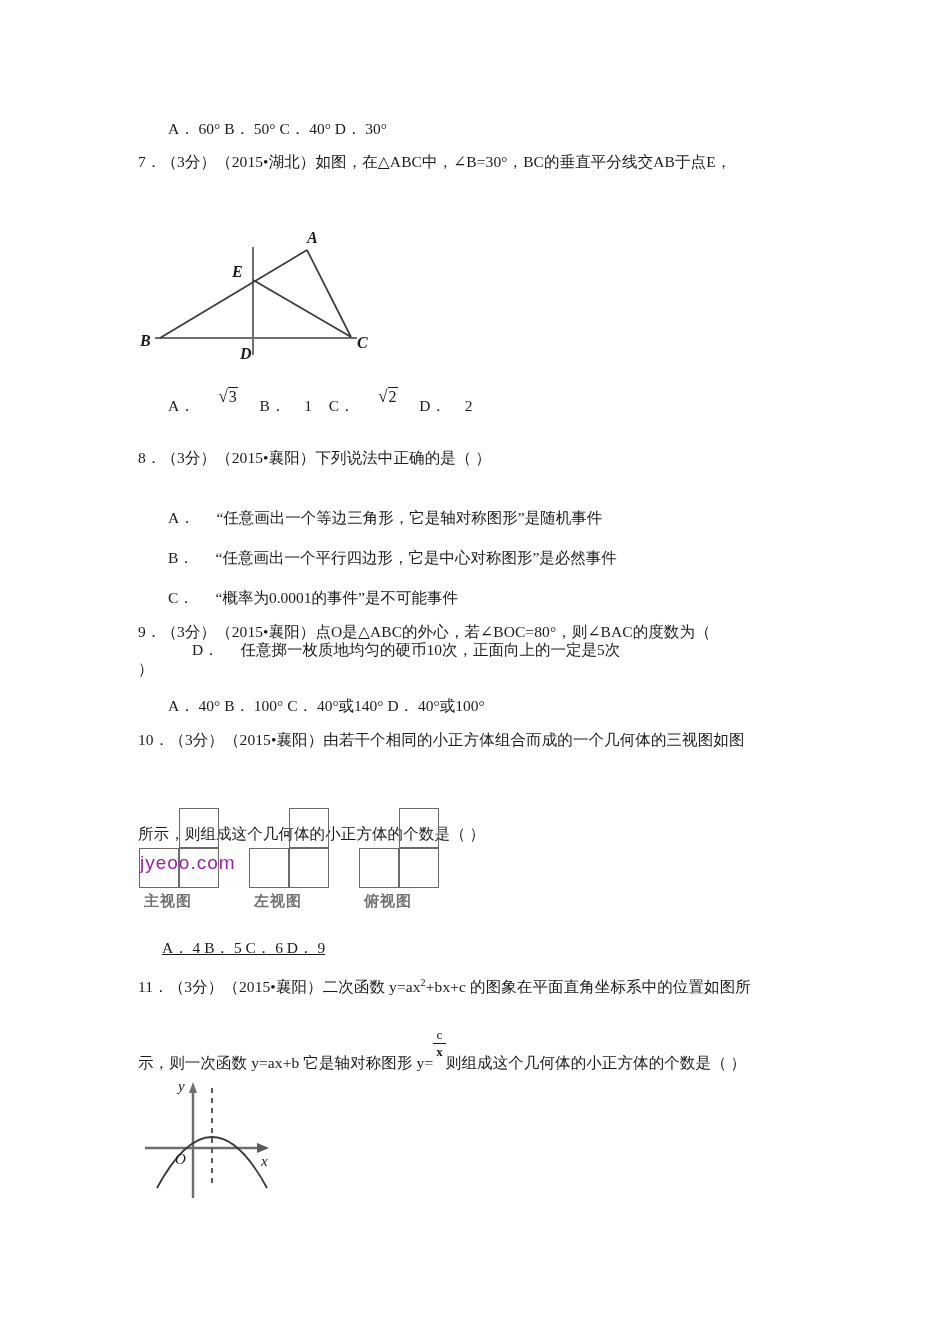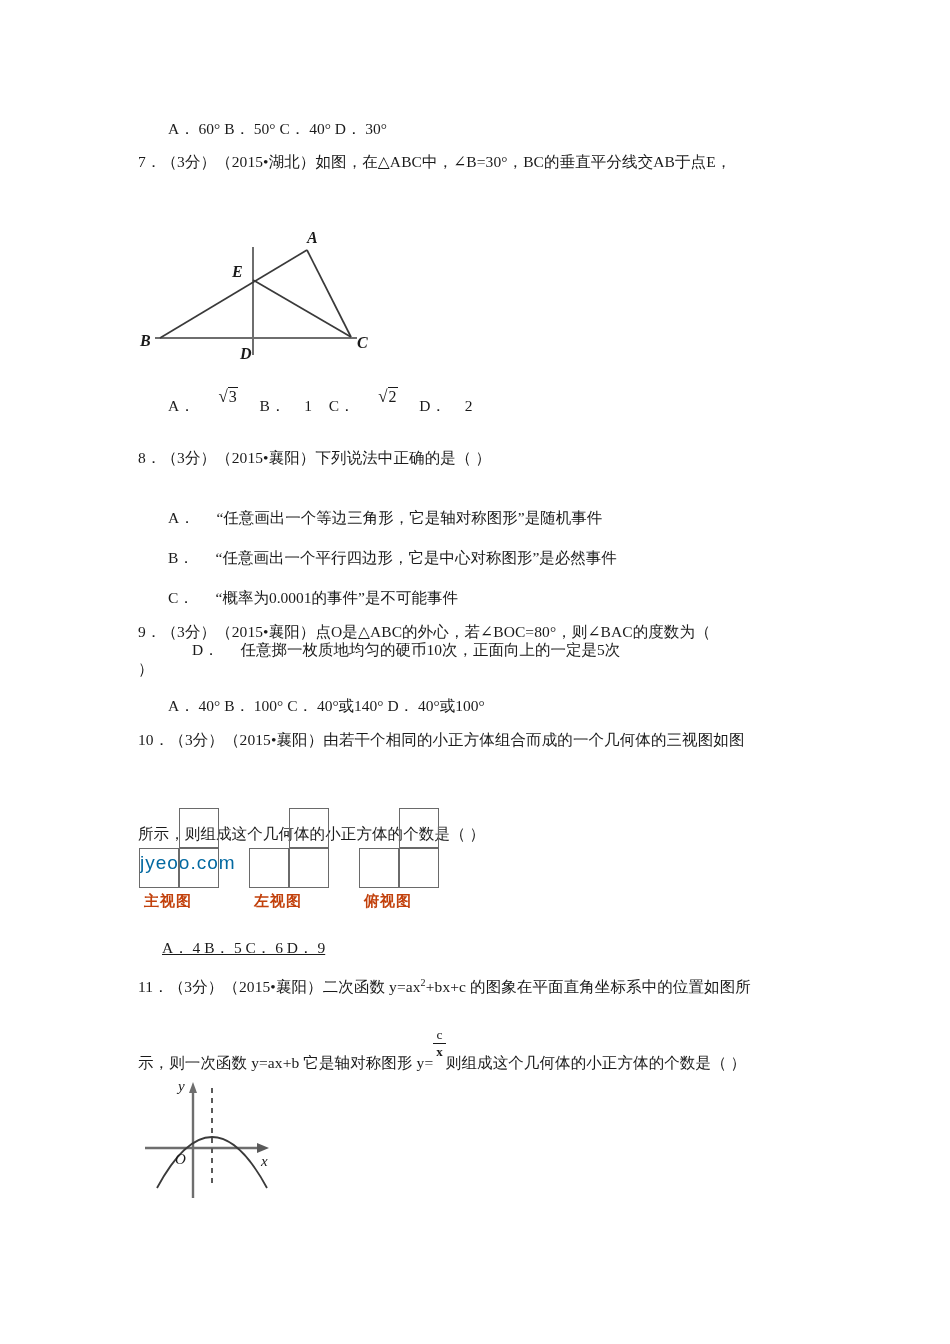--- a/index.html
+++ b/index.html
@@ -94,29 +94,29 @@
   .tv-cell {
     position: absolute;
     box-sizing: border-box;
     border: 1.6px solid #6a6a6a;
   }
   .tv-caption {
     position: absolute;
     font-size: 15px;
     font-family: "Liberation Sans", "DejaVu Sans", sans-serif;
     font-weight: 600;
-    color: #c2410c;
+    color: #737373;
     white-space: nowrap;
     letter-spacing: 1px;
   }
   .watermark {
     position: absolute;
     font-family: "Liberation Sans", "DejaVu Sans", sans-serif;
     font-size: 19px;
-    color: #0369a1;
+    color: #a21caf;
     letter-spacing: 1px;
     user-select: none;
   }
   svg { display: block; }
 </style>
 </head>
 <body>
 
 <div class="page">
 

